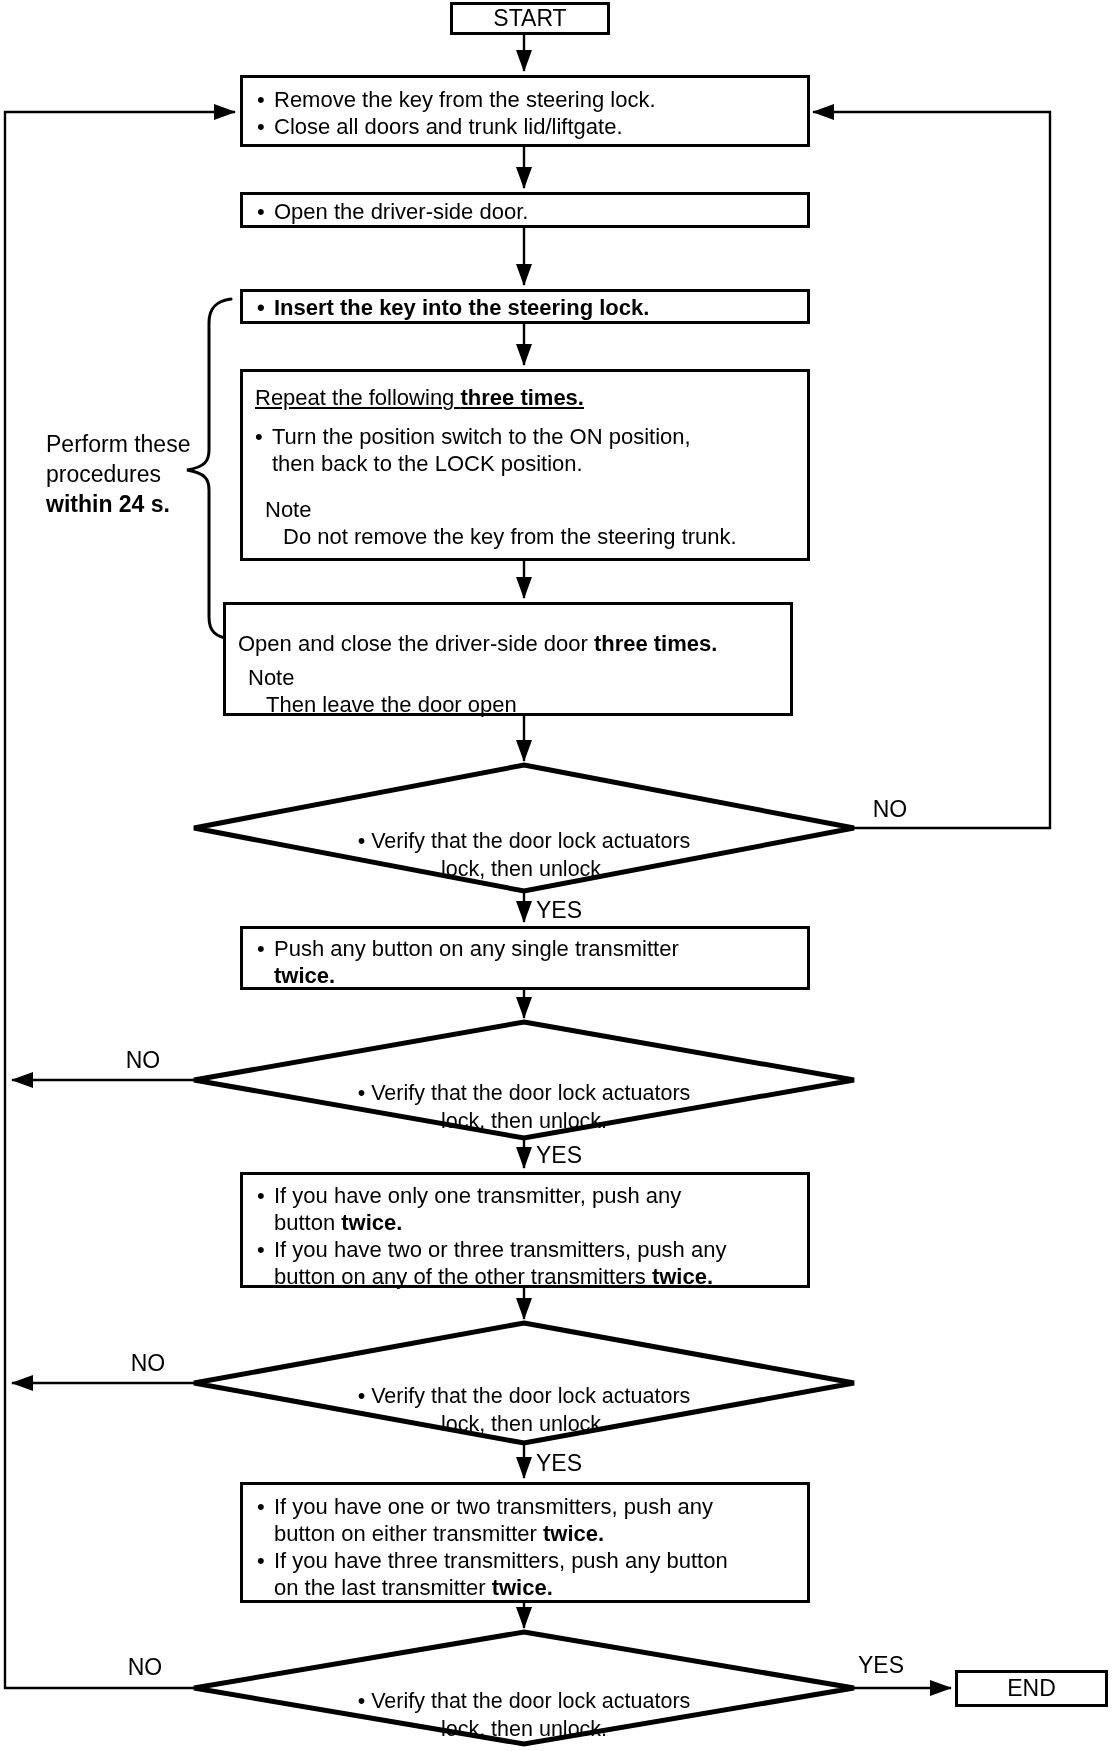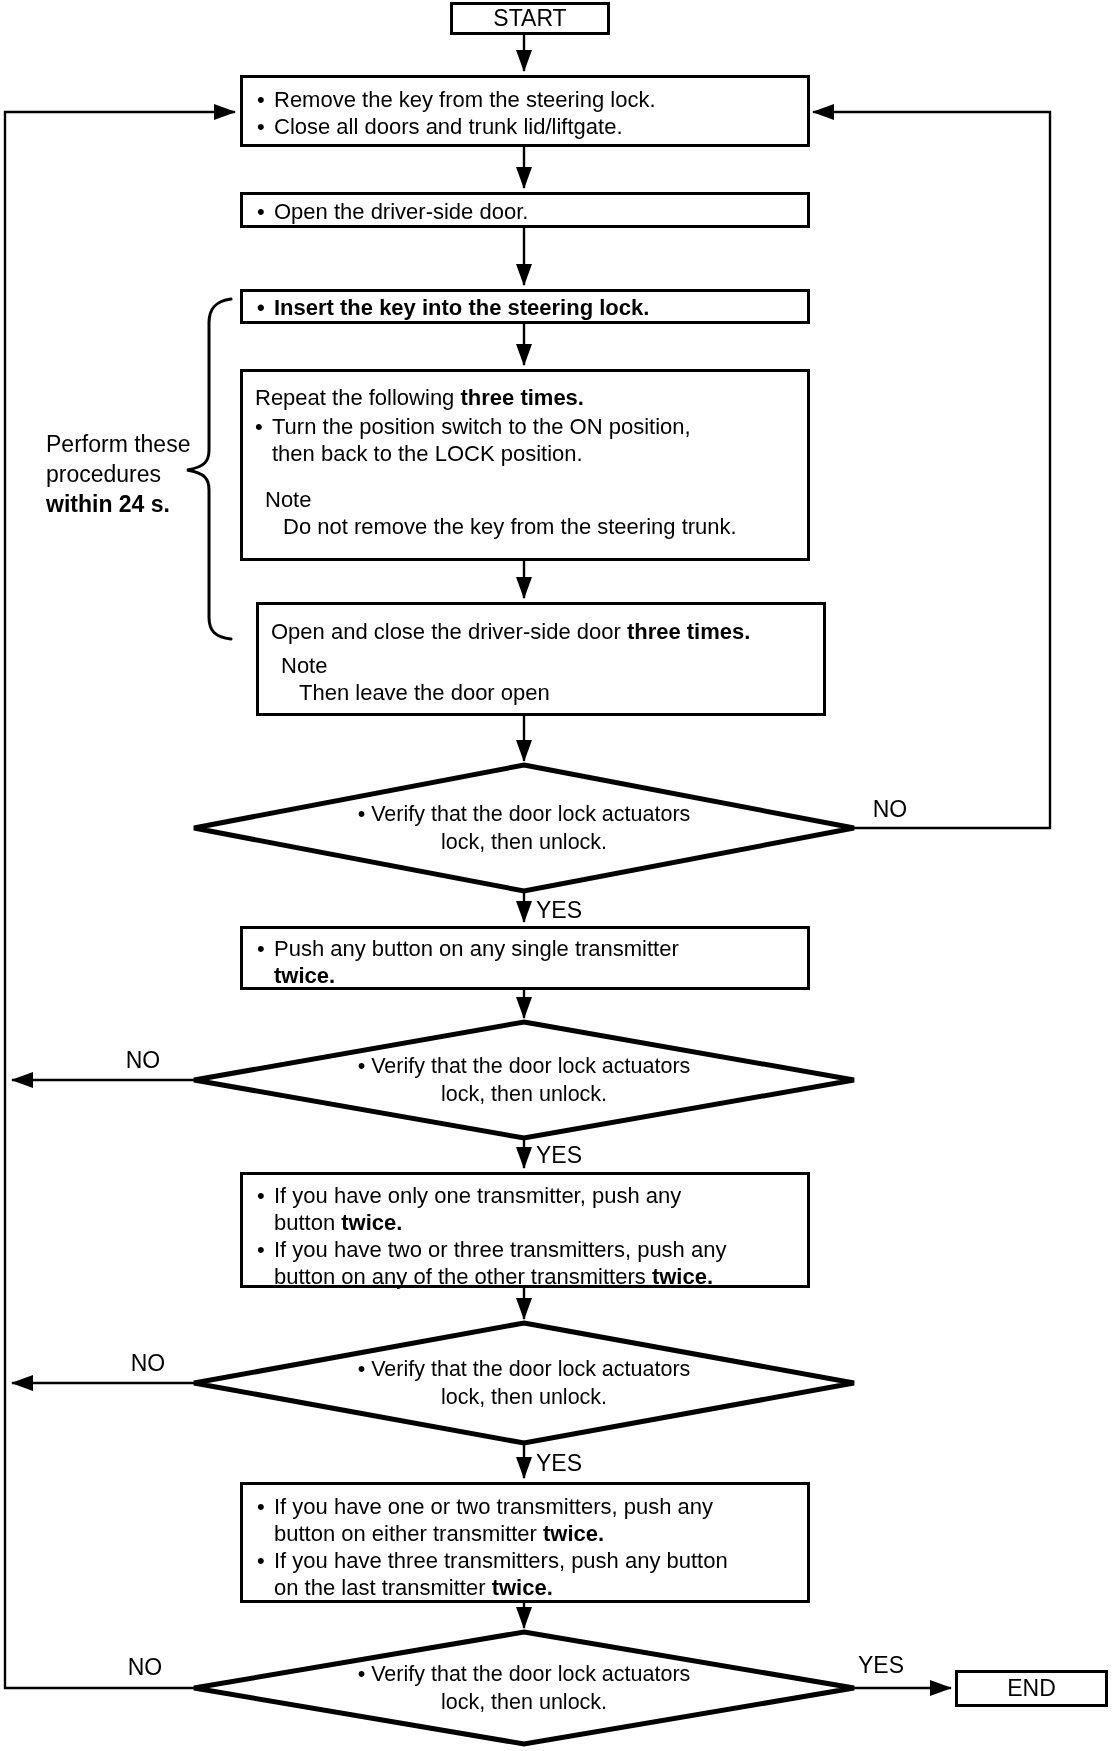--- a/index.html
+++ b/index.html
@@ -15,21 +15,21 @@
   .line{white-space:nowrap;}
   .dot{display:inline-block;width:17px;}
   .cont{padding-left:17px;}
   .b{font-weight:bold;}
   .note-label{padding-left:10px;}
   .note-text{padding-left:28px;}
   .gap-top{margin-top:19px;}
   .gap-top-sm{margin-top:7px;}
   .diamond-text{
     position:absolute;left:224px;width:600px;text-align:center;
-    font-size:21.5px;line-height:28px;white-space:nowrap;
+    font-size:21.5px;line-height:28px;white-space:nowrap;margin-top:27px;
   }
   .lbl{position:absolute;font-size:23px;white-space:nowrap;}
   .lbl.cx{transform:translateX(-50%);}
   .terminal{
     position:absolute;background:#fff;border:3px solid #000;box-sizing:border-box;
     font-size:23px;text-align:center;display:flex;align-items:center;justify-content:center;
   }
   .side-note{
     position:absolute;left:46px;top:429px;font-size:23px;line-height:30px;white-space:nowrap;
   }
@@ -91,28 +91,28 @@
 
   <div class="box" style="left:240px;top:192px;width:570px;height:36px;padding:3px 0 0 14px;">
     <div class="line"><span class="dot">•</span><span>Open the driver-side door.</span></div>
   </div>
 
   <div class="box" style="left:240px;top:289px;width:570px;height:35px;padding:2px 0 0 14px;font-weight:bold;">
     <div class="line"><span class="dot">•</span><span>Insert the key into the steering lock.</span></div>
   </div>
 
   <div class="box" style="left:240px;top:369px;width:570px;height:192px;padding:12px 0 0 12px;">
-    <div class="line" style="margin-bottom:2px;"><span>Repeat the following </span><span class="b">three times.</span></div>
+    <div class="line" style="margin-bottom:12px;text-decoration:underline;"><span>Repeat the following </span><span class="b">three times.</span></div>
     <div class="line"><span class="dot">•</span><span>Turn the position switch to the ON position,</span></div>
     <div class="line cont"><span>then back to the LOCK position.</span></div>
     <div class="line note-label gap-top"><span>Note</span></div>
     <div class="line note-text"><span>Do not remove the key from the steering trunk.</span></div>
   </div>
 
-  <div class="box" style="left:256px;top:602px;width:570px;height:114px;padding:13px 0 0 12px;">
+  <div class="box" style="left:223px;top:602px;width:570px;height:114px;padding:25px 0 0 12px;">
     <div class="line"><span>Open and close the driver-side door </span><span class="b">three times.</span></div>
     <div class="line note-label gap-top-sm"><span>Note</span></div>
     <div class="line note-text"><span>Then leave the door open</span></div>
   </div>
 
   <div class="box" style="left:240px;top:926px;width:570px;height:64px;padding:6px 0 0 14px;">
     <div class="line"><span class="dot">•</span><span>Push any button on any single transmitter</span></div>
     <div class="line cont"><span class="b">twice.</span></div>
   </div>
 

